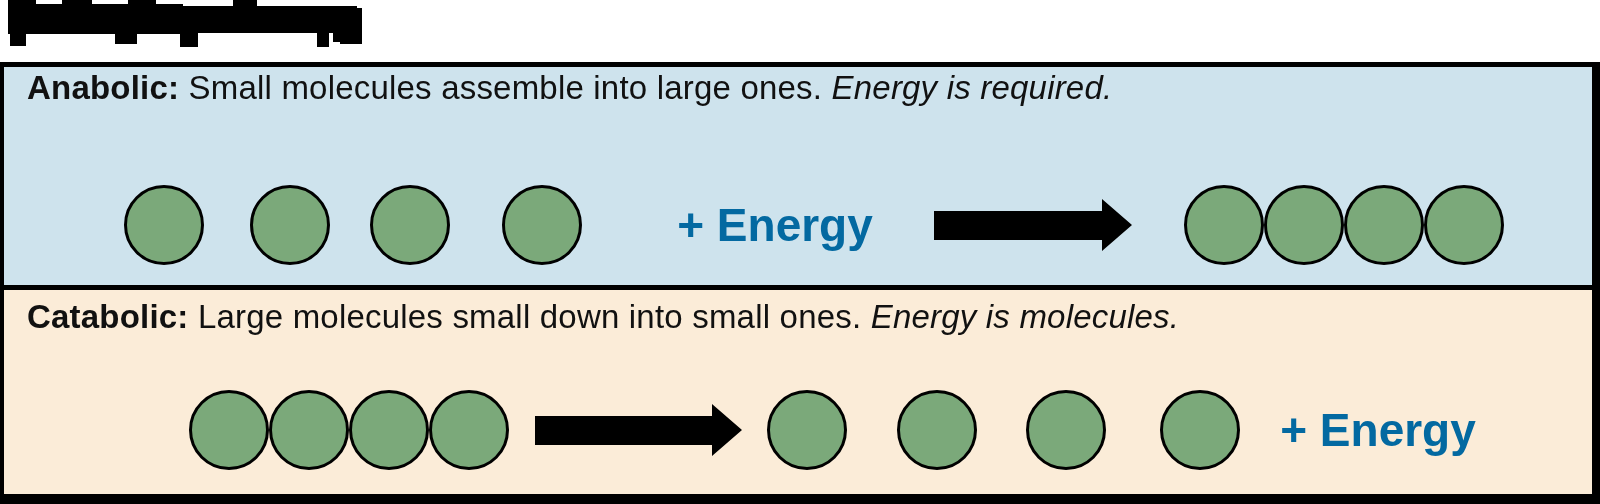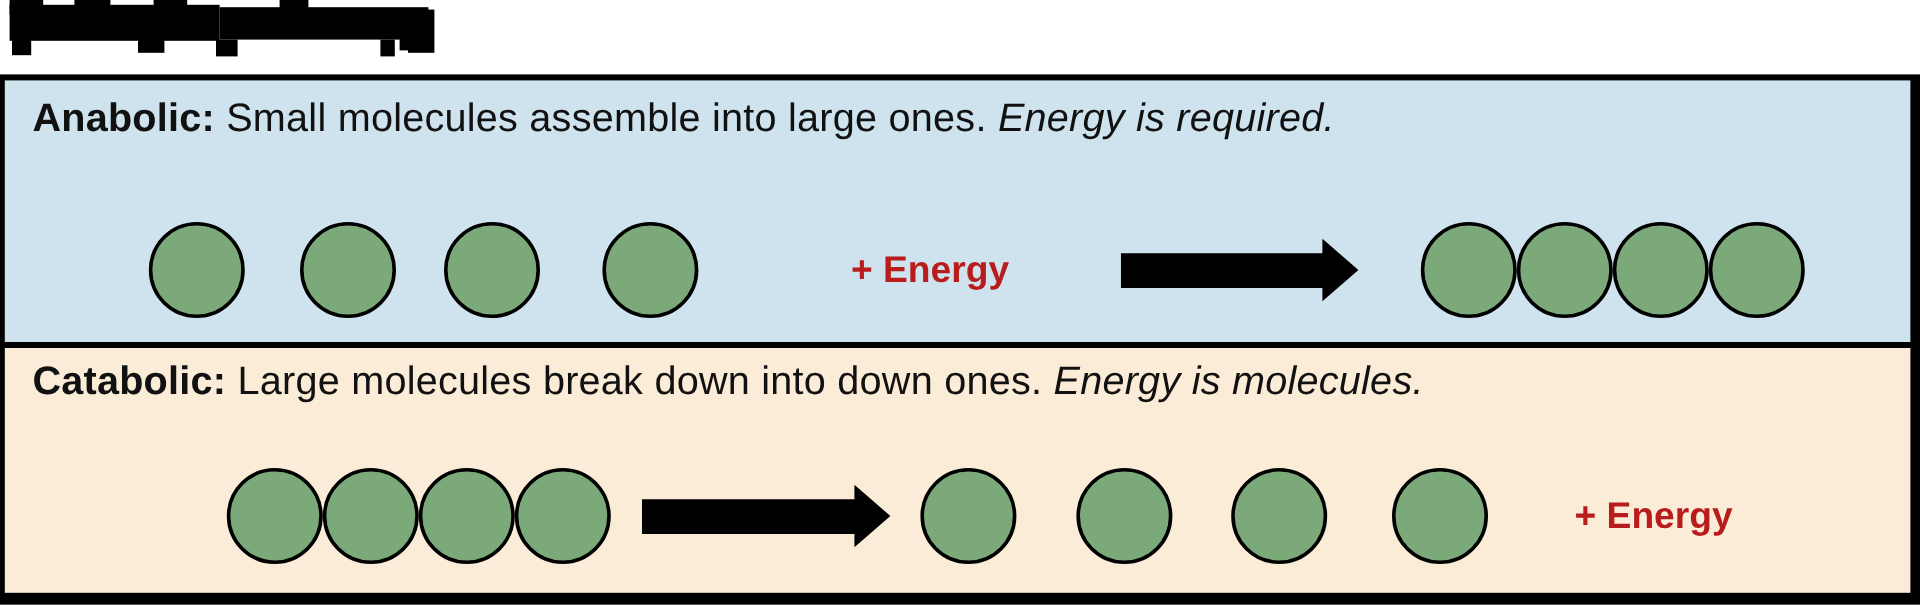--- a/index.html
+++ b/index.html
@@ -25,36 +25,36 @@
   }
   .panel { position: relative; width: 100%; }
   .panel-anabolic  { height: 218px; }
   .panel-catabolic { flex: 1; }
 
   .panel-header {
     position: absolute; left: 23px;
     font-size: 33px; line-height: 1.15; color: #111;
     white-space: nowrap; letter-spacing: 0.2px;
   }
-  .panel-anabolic  .panel-header { top: 12px; }
+  .panel-anabolic  .panel-header { top: 2px; }
   .panel-catabolic .panel-header { top: 8px; }
   .panel-header b { font-weight: bold; }
   .panel-header i { font-style: italic; }
 
   .molecule {
     position: absolute;
     width: 74px; height: 74px;
     border: 3px solid #000;
     border-radius: 50%;
   }
 
   .energy-label {
     position: absolute;
     transform: translate(-50%, -50%);
-    font-size: 31px; font-weight: bold; color: #b91c1c;
+    font-size: 46px; font-weight: bold; color: #0369a1;
     white-space: nowrap;
     text-align: center;
   }
 
   .arrow { position: absolute; }
   .arrow svg { display: block; }
 </style>
 </head>
 <body>
 
@@ -99,21 +99,21 @@
 
     <div class="molecule" style="left:1180px; top:118px; background:#7ba97a;"></div>
     <div class="molecule" style="left:1260px; top:118px; background:#7ba97a;"></div>
     <div class="molecule" style="left:1340px; top:118px; background:#7ba97a;"></div>
     <div class="molecule" style="left:1420px; top:118px; background:#7ba97a;"></div>
   </div>
 
   <div class="panel panel-catabolic" style="background:#fbecd8;">
     <div class="panel-header">
       <b>Catabolic:</b>
-      <span>Large molecules break down into down ones.</span>
+      <span>Large molecules small down into small ones.</span>
       <i>Energy is molecules.</i>
     </div>
 
     <div class="molecule" style="left:185px; top:100px; background:#7ba97a;"></div>
     <div class="molecule" style="left:265px; top:100px; background:#7ba97a;"></div>
     <div class="molecule" style="left:345px; top:100px; background:#7ba97a;"></div>
     <div class="molecule" style="left:425px; top:100px; background:#7ba97a;"></div>
 
     <div class="arrow" style="left:531px; top:114px;">
       <svg width="207" height="52" viewBox="0 0 207 52">

